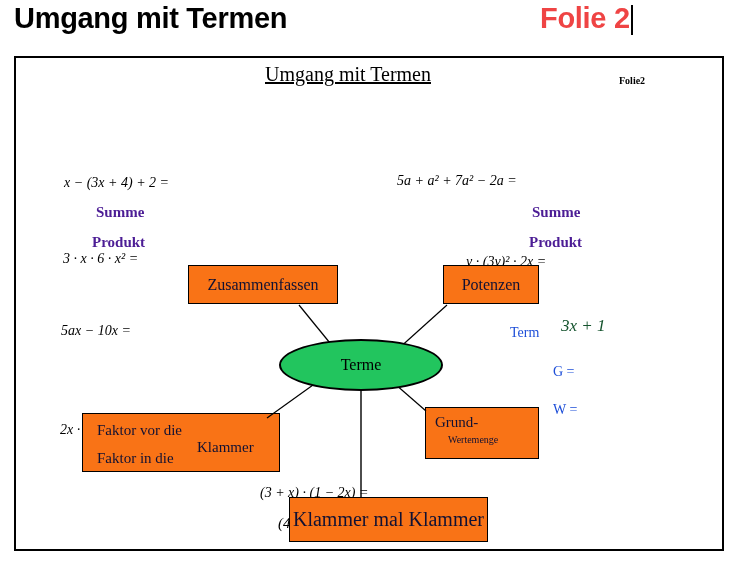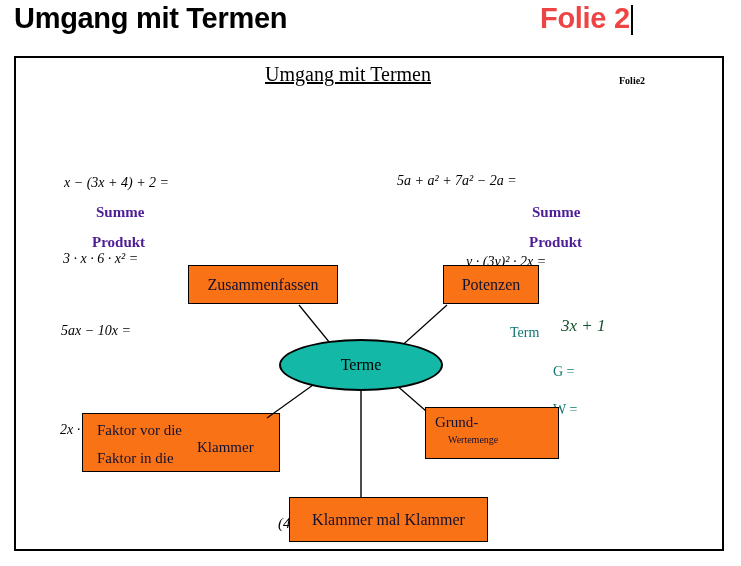--- a/index.html
+++ b/index.html
@@ -104,21 +104,21 @@
     font-family: "Liberation Serif", serif;
     font-weight: bold;
     font-size: 15px;
     color: #4c1d95;
     white-space: nowrap;
   }
   .label-plain {
     position: absolute;
     font-family: "Liberation Serif", serif;
     font-size: 14px;
-    color: #0f766e;
+    color: #1d4ed8;
     white-space: nowrap;
   }
   .label-bigmath {
     position: absolute;
     font-family: "Liberation Serif", serif;
     font-size: 17px;
     font-style: italic;
     color: #14532d;
     white-space: nowrap;
   }
@@ -157,41 +157,41 @@
     position: absolute; left: 114px; top: 25px;
     font-size: 15px;
     text-align: center;
   }
   #node-faktor .fl3 {
     position: absolute; left: 14px; top: 36px;
     font-size: 15px;
     text-align: center;
   }
   #node-grund {
-    left: 409px; top: 349px; width: 134px; height: 52px;
+    left: 409px; top: 349px; width: 114px; height: 52px;
     display: block;
     text-align: left;
   }
   #node-grund .gl1 {
     position: absolute; left: 9px; top: 6px; font-size: 15px;
   }
   #node-grund .gl2 {
     position: absolute; left: 22px; top: 26px; font-size: 10px;
   }
   #node-klammer {
     left: 273px; top: 439px; width: 199px; height: 45px;
-    font-size: 16px;
+    font-size: 20px;
   }
 
   
   #node-terme {
     position: absolute;
     left: 263px; top: 281px;
     width: 164px; height: 52px;
-    background: #14b8a6;
+    background: #22c55e;
     border: 2px solid #000000;
     border-radius: 50%;
     box-sizing: border-box;
     display: flex;
     align-items: center;
     justify-content: center;
     font-family: "Liberation Serif", serif;
     font-size: 16px;
     color: #000000;
     z-index: 5;
@@ -242,20 +242,21 @@
 
   <div class="math" style="left:45px; top:265px;">5ax − 10x  =</div>
 
   <div class="math" style="left:44px; top:364px;">2x · (3x −1)  =</div>
 
   <div class="label-plain" style="left:494px; top:267px;">Term</div>
   <div class="label-bigmath" style="left:545px; top:258px;">3x + 1</div>
   <div class="label-plain" style="left:537px; top:306px;">G =</div>
   <div class="label-plain" style="left:537px; top:344px;">W =</div>
 
+  <div class="math" style="left:244px; top:427px;">(3 + x) · (1 − 2x)  =</div>
   <div class="math" style="left:262px; top:457px; font-size:15px;">(4 x + 6)²   =</div>
 
   <div class="node-box" id="node-zusammenfassen">
     <span>Zusammenfassen</span>
   </div>
 
   <div class="node-box" id="node-potenzen">
     <span>Potenzen</span>
   </div>
 

